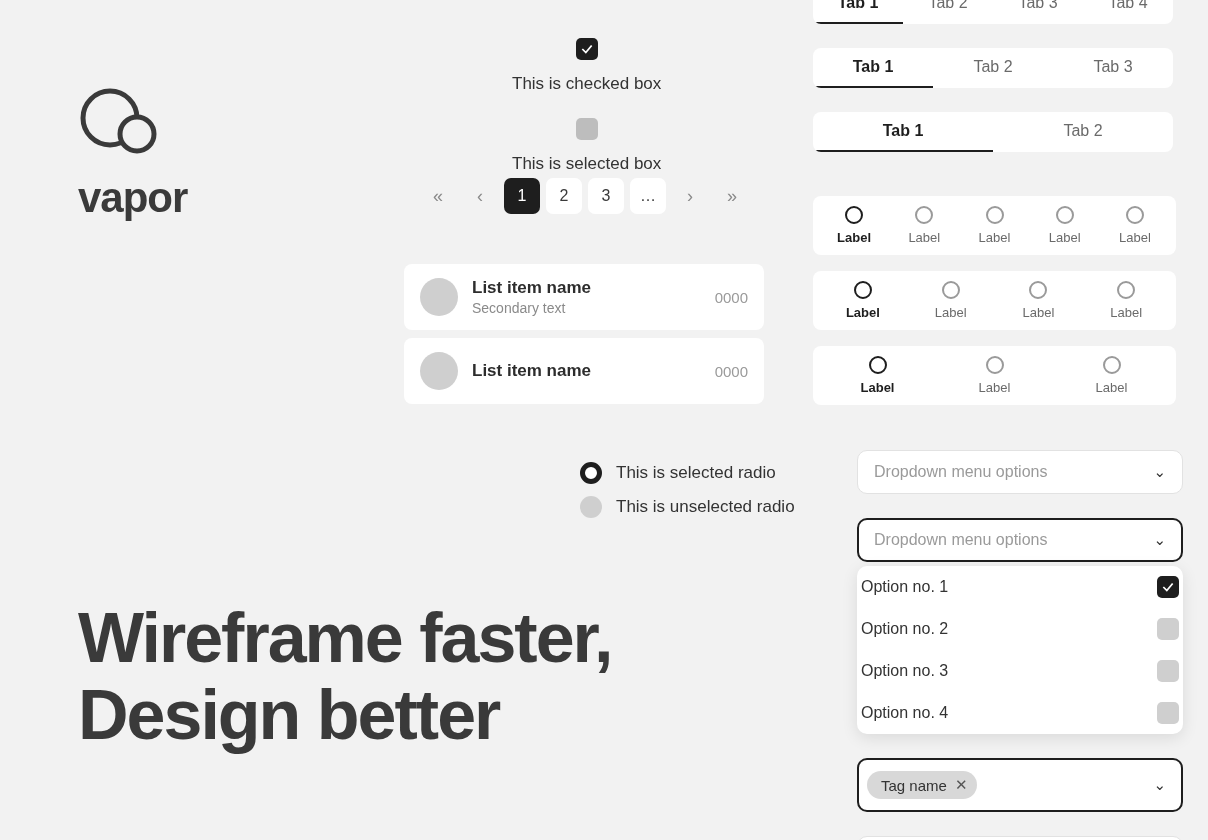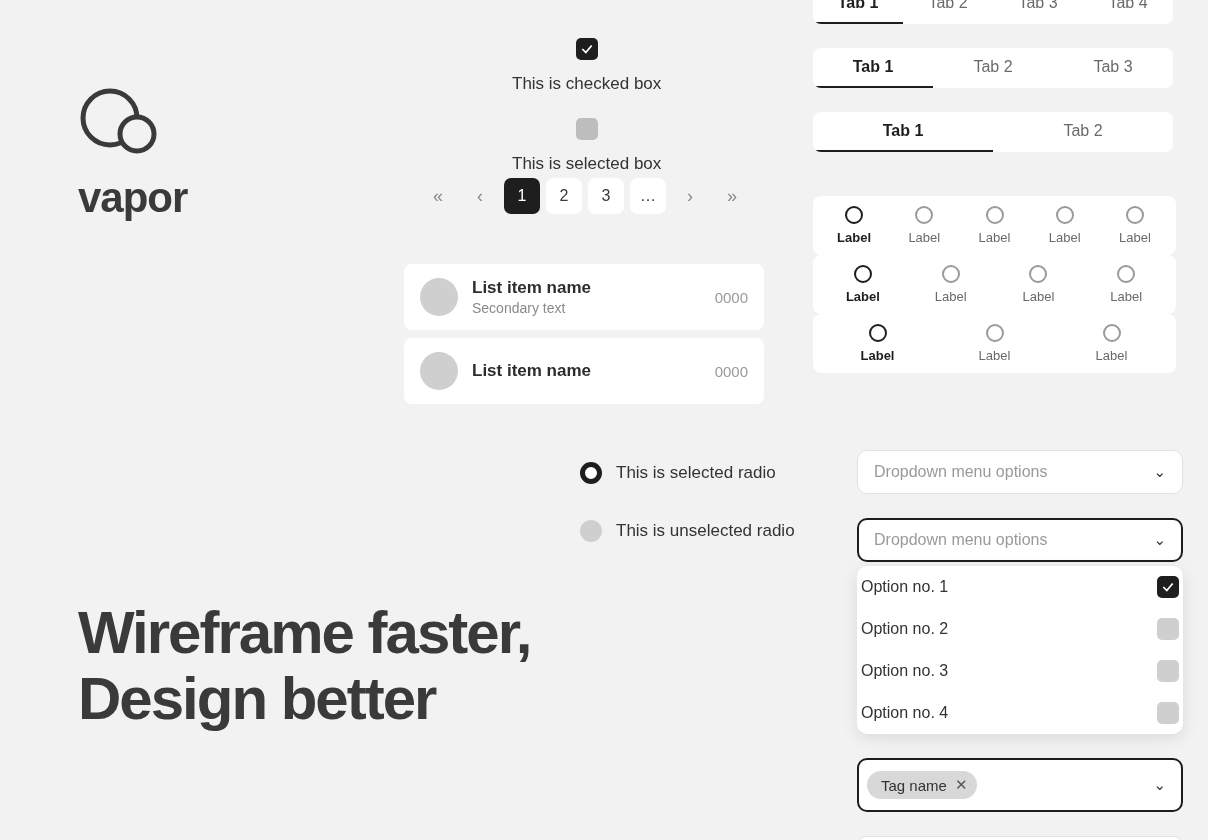--- a/index.html
+++ b/index.html
@@ -22,21 +22,21 @@
     font-size: 42px;
     font-weight: 700;
     color: #3a3a3a;
     margin-top: 20px;
     letter-spacing: -1px;
   }
   .headline {
     position: absolute;
     left: 78px;
     top: 600px;
-    font-size: 60px;
+    font-size: 70px;
     font-weight: 800;
     line-height: 1.1;
     color: #3a3a3a;
     letter-spacing: -2px;
   }
   .checkboxes {
     position: absolute;
     left: 512px;
     top: 38px;
     display: flex;
@@ -96,21 +96,21 @@
   .li-primary { font-size: 17px; font-weight: 600; color: #2d2d2d; }
   .li-secondary { font-size: 14px; color: #8a8a8a; margin-top: 2px; }
   .li-value { font-size: 15px; color: #9a9a9a; }
 
   .radios {
     position: absolute;
     left: 580px;
     top: 462px;
     display: flex;
     flex-direction: column;
-    gap: 36px;
+    gap: 12px;
   }
   .radio-row { display: flex; align-items: center; gap: 14px; font-size: 17px; color: #333; }
   .radio-outer {
     width: 22px; height: 22px; border-radius: 50%;
     display: flex; align-items: center; justify-content: center;
     cursor: pointer;
   }
   .radio-sel { border: 5px solid #1e1e1e; background: #fff; }
   .radio-unsel { background: #cfcfcf; }
 
@@ -143,20 +143,21 @@
     border-bottom: 2px solid #1e1e1e;
   }
 
   .segments {
     position: absolute;
     left: 813px;
     top: 196px;
     width: 363px;
     display: flex;
     flex-direction: column;
+    gap: 16px;
   }
   .seg-group {
     background: #fff;
     border-radius: 8px;
     display: flex;
     padding: 10px 6px;
   }
   .seg-item {
     flex: 1;
     display: flex;

